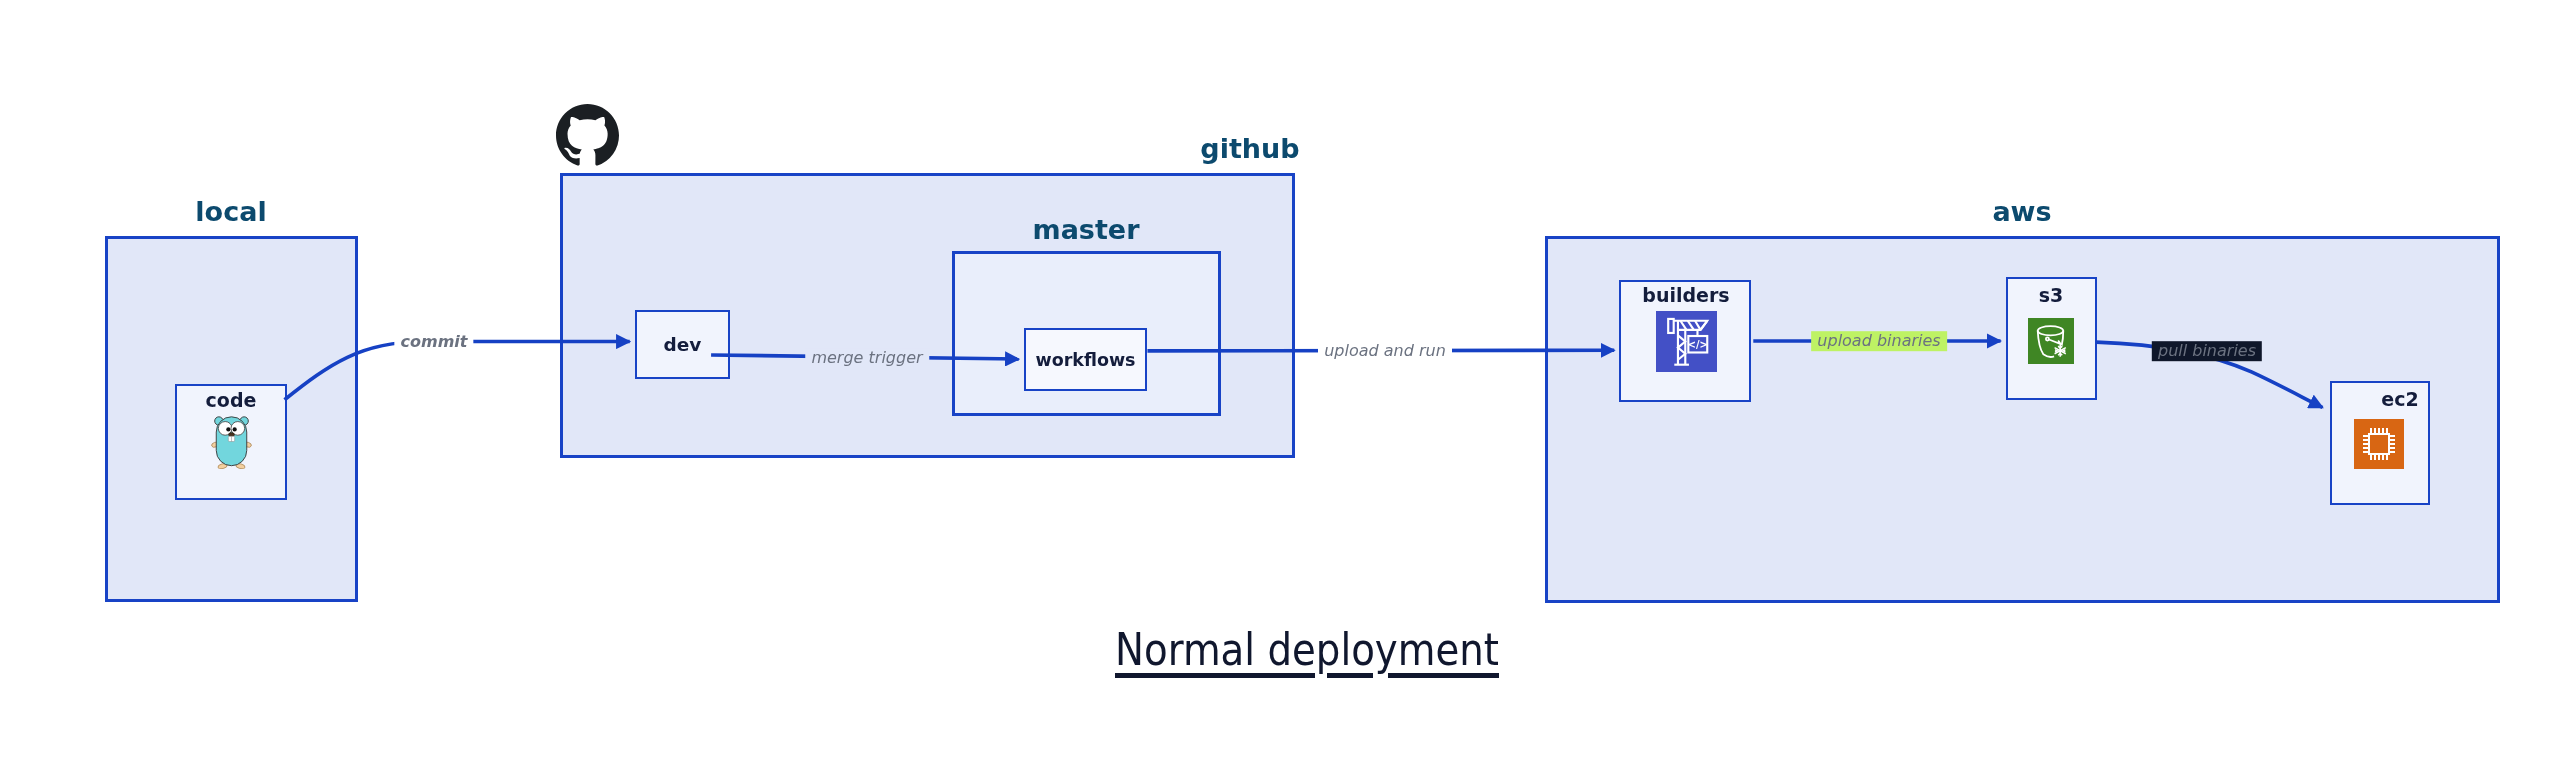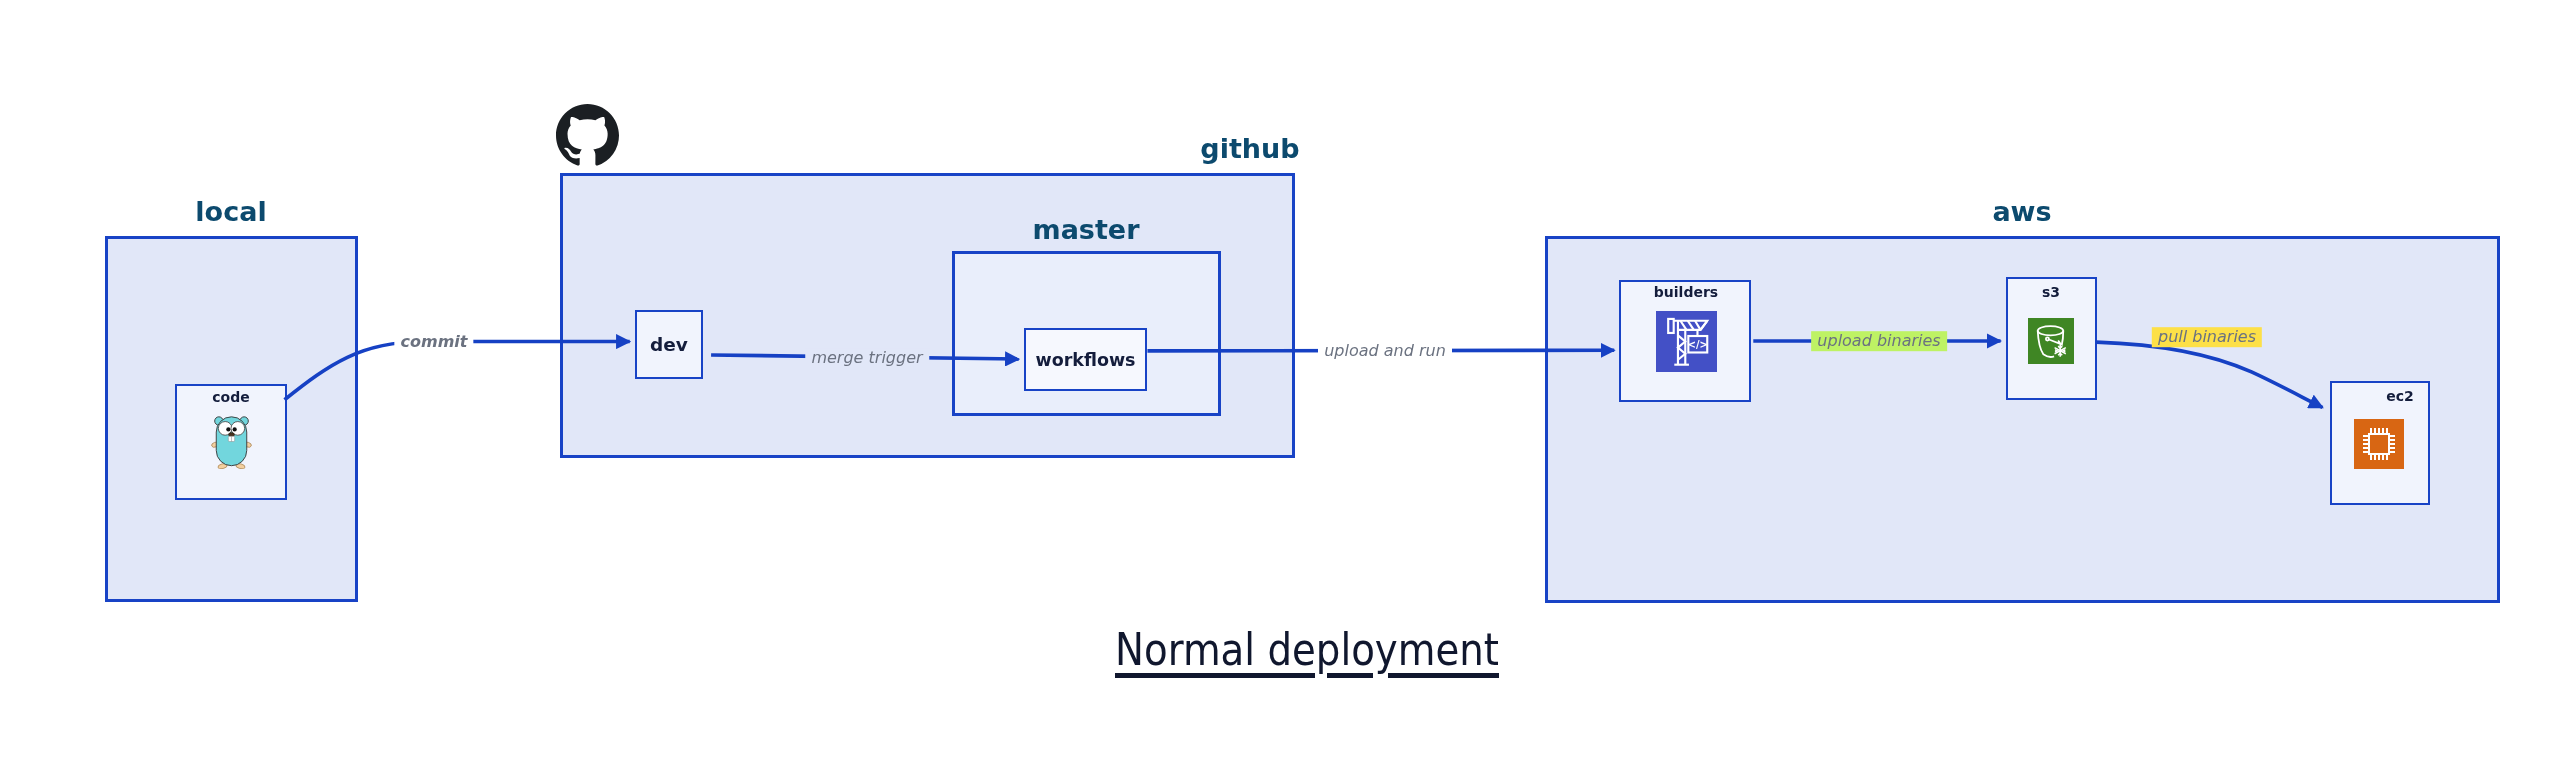--- a/index.html
+++ b/index.html
@@ -7,21 +7,21 @@
           font-family:"DejaVu Sans","Liberation Sans",sans-serif;}
 
   
   .gbox{position:absolute;box-sizing:border-box;border:3.1px solid #1843c6;background:#e1e7f8;}
   .nbox{position:absolute;box-sizing:border-box;border:2.6px solid #1843c6;background:#f1f4fd;}
   .midbox{position:absolute;box-sizing:border-box;border:3.1px solid #1843c6;background:#e9eefb;}
 
   
   .glabel{position:absolute;color:#0c4a6e;font-size:27px;font-weight:700;white-space:nowrap;
           transform:translateX(-50%);}
-  .nlabel{position:absolute;color:#141d3c;font-size:14px;font-weight:bold;white-space:nowrap;
+  .nlabel{position:absolute;color:#141d3c;font-size:19px;font-weight:bold;white-space:nowrap;
           transform:translateX(-50%);}
   .elabel{position:absolute;color:#6b7280;font-size:16px;font-style:italic;white-space:nowrap;
           transform:translate(-50%,-50%);padding:1px 6.2px;line-height:1.1;}
   .center-label{display:flex;align-items:center;justify-content:center;
                 color:#141d3c;font-weight:bold;white-space:nowrap;}
 
   
   #title{position:absolute;left:1307px;top:624px;transform:translateX(-50%) scaleX(0.88);
          color:#10172e;font-size:44px;font-weight:500;white-space:nowrap;
          text-decoration:underline;text-decoration-thickness:4.6px;text-underline-offset:8.2px;}
@@ -46,21 +46,21 @@
   <div class="gbox" style="left:1545px;top:236px;width:955px;height:367px;"></div>
 
   <div class="glabel" style="left:231px;top:196px;">local</div>
   <div class="glabel" style="left:1250px;top:133px;">github</div>
   <div class="glabel" style="left:1086px;top:214px;">master</div>
   <div class="glabel" style="left:2022px;top:196px;">aws</div>
 
   <div class="nbox" style="left:175px;top:384px;width:112px;height:116px;"></div>
   <div class="nlabel" style="left:231px;top:389px;">code</div>
 
-  <div class="nbox center-label" style="left:635px;top:310px;width:68px;height:69px;font-size:18.5px;">dev</div>
+  <div class="nbox center-label" style="left:635px;top:310px;width:95px;height:69px;font-size:18.5px;">dev</div>
 
   <div class="nbox center-label" style="left:1024px;top:328px;width:123px;height:63px;font-size:17.5px;background:#f6f8fe;">workflows</div>
 
   <div class="nbox" style="left:1619px;top:280px;width:132px;height:122px;"></div>
   <div class="nlabel" style="left:1686px;top:284px;">builders</div>
 
   <div class="nbox" style="left:2006px;top:277px;width:91px;height:123px;"></div>
   <div class="nlabel" style="left:2051px;top:284px;">s3</div>
 
   <div class="nbox" style="left:2330px;top:381px;width:100px;height:124px;"></div>
@@ -144,18 +144,18 @@
     <path class="edge" marker-end="url(#arrow)" d="M 1380 689 L 1977 697"></path>
     <path class="edge" marker-end="url(#arrow)" d="M 2227 681 L 3133 680"></path>
     <path class="edge" marker-end="url(#arrow)" d="M 3403 662 L 3883 662"></path>
     <path class="edge" marker-end="url(#arrow)" d="M 4069 664 C 4190 668, 4290 686, 4370 722 C 4420 745, 4470 772, 4508 791"></path>
   </svg>
 
   <div class="elabel" style="left:434px;top:342px;background:#ffffff;font-weight:bold;">commit</div>
   <div class="elabel" style="left:867px;top:358px;background:#e1e7f8;">merge trigger</div>
   <div class="elabel" style="left:1385px;top:351px;background:#ffffff;font-style:italic;">upload and run</div>
   <div class="elabel" style="left:1879px;top:341px;background:#bef264;">upload binaries</div>
-  <div class="elabel" style="left:2207px;top:337px;background:#fde047;">pull binaries</div>
+  <div class="elabel" style="left:2207px;top:351px;background:#0f172a;">pull binaries</div>
 
   <div id="title">Normal deployment</div>
 
 </div>
 
 
 </body></html>

